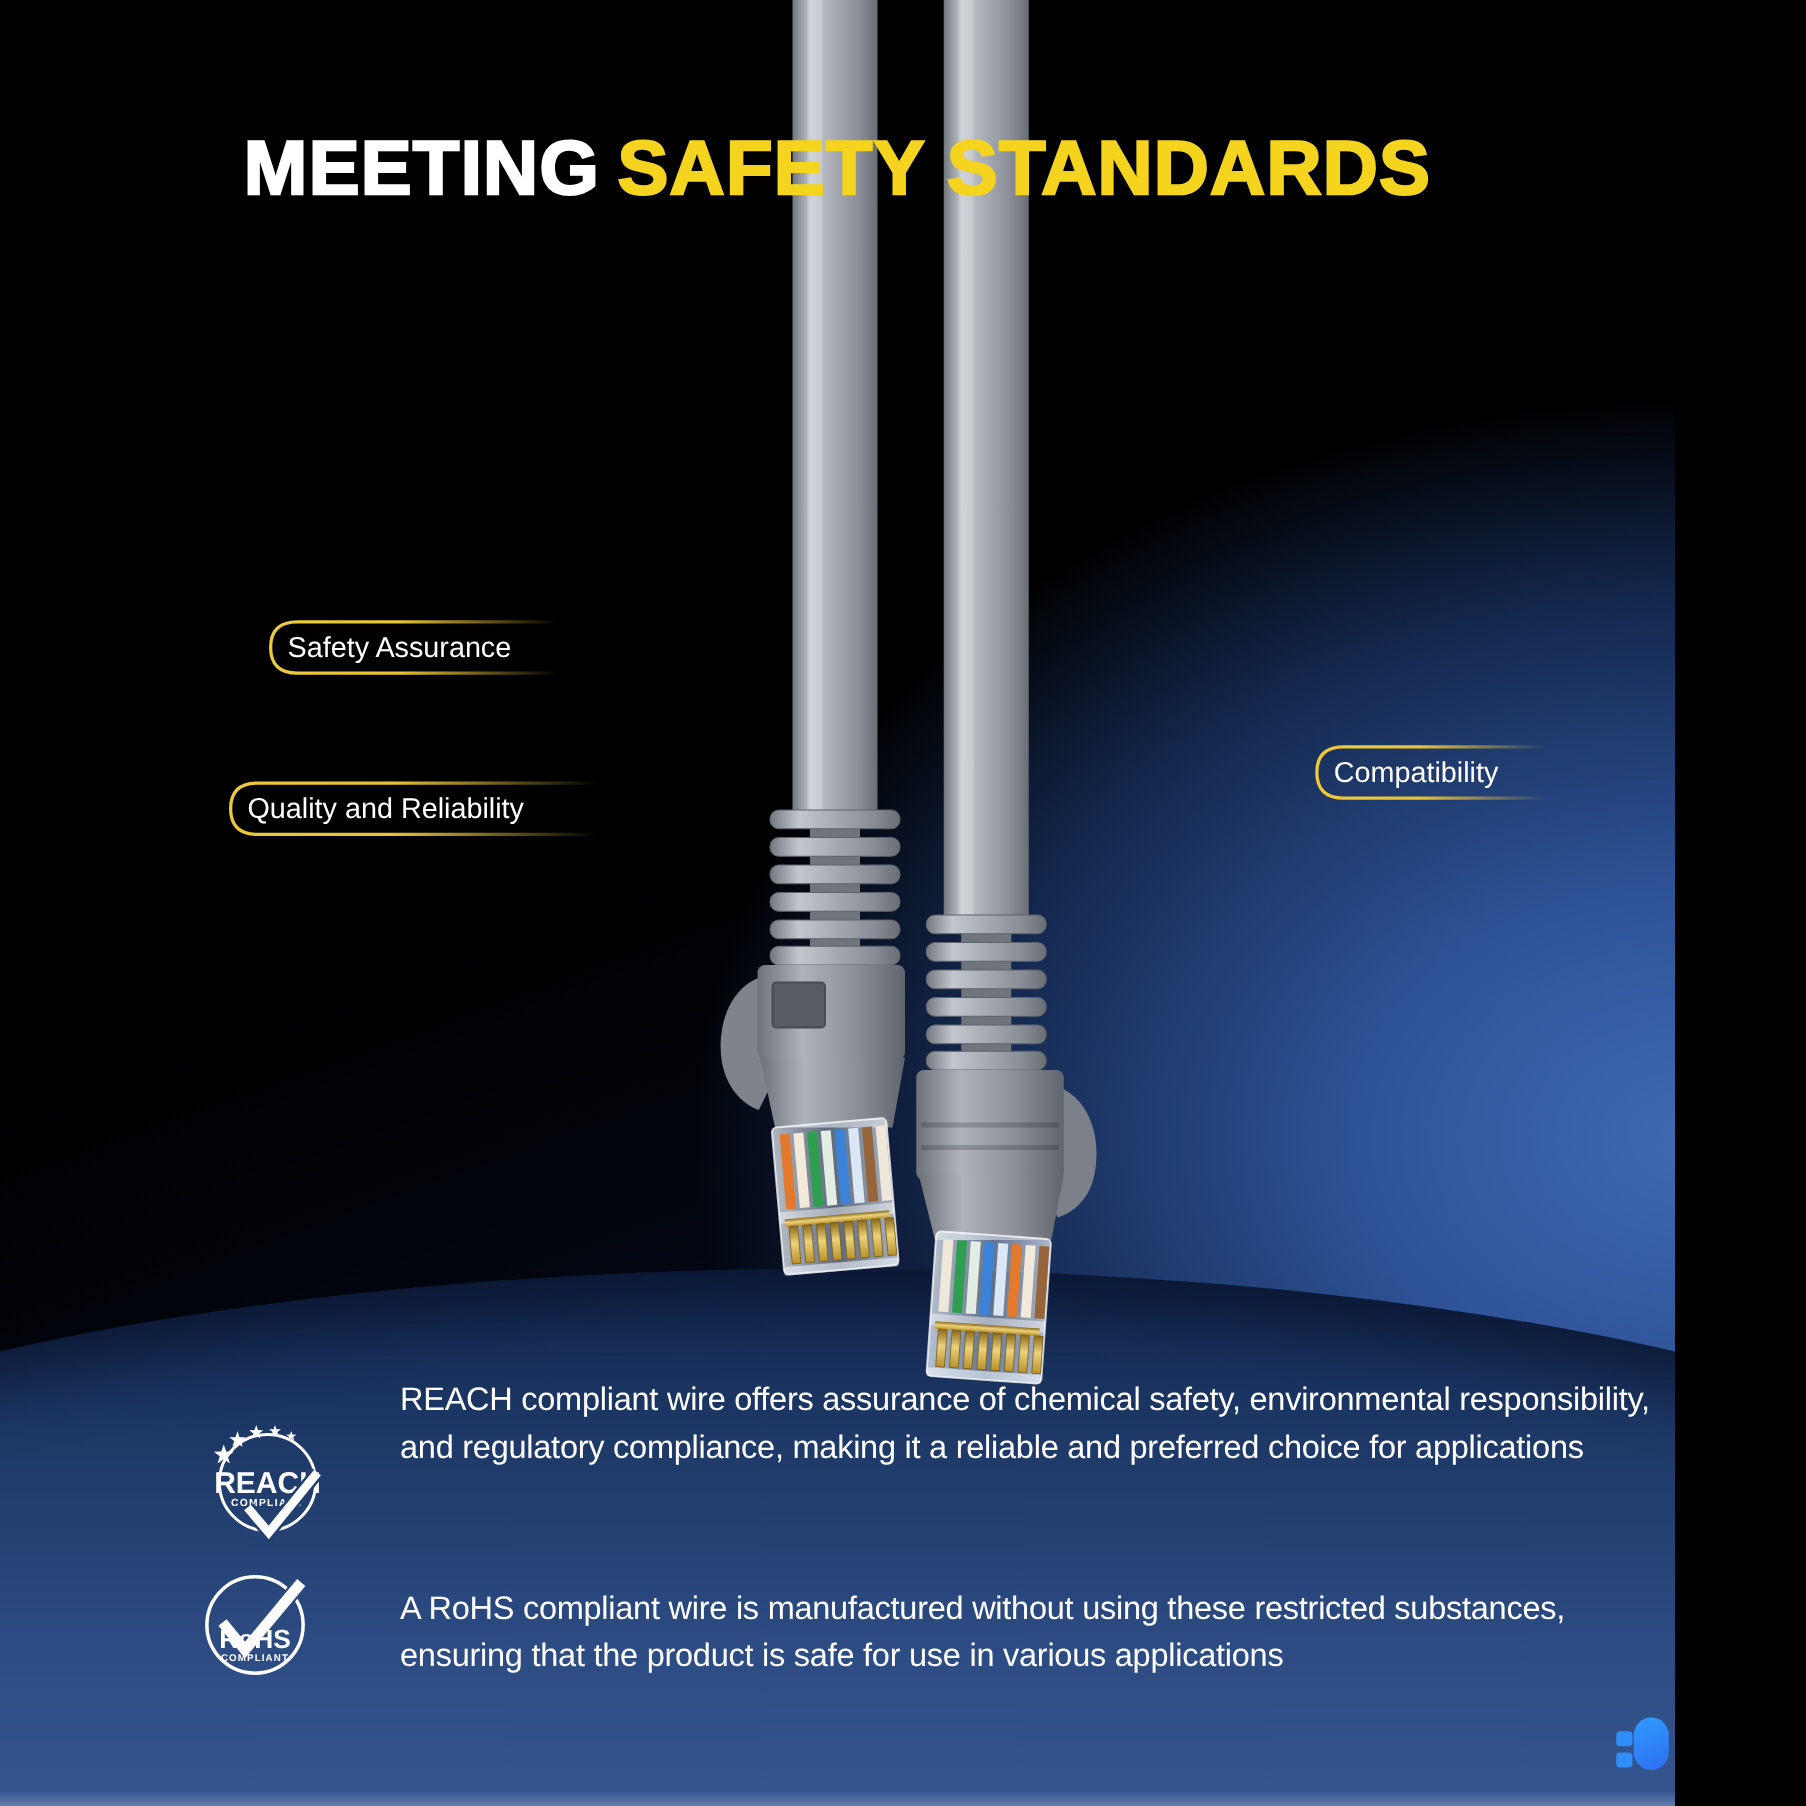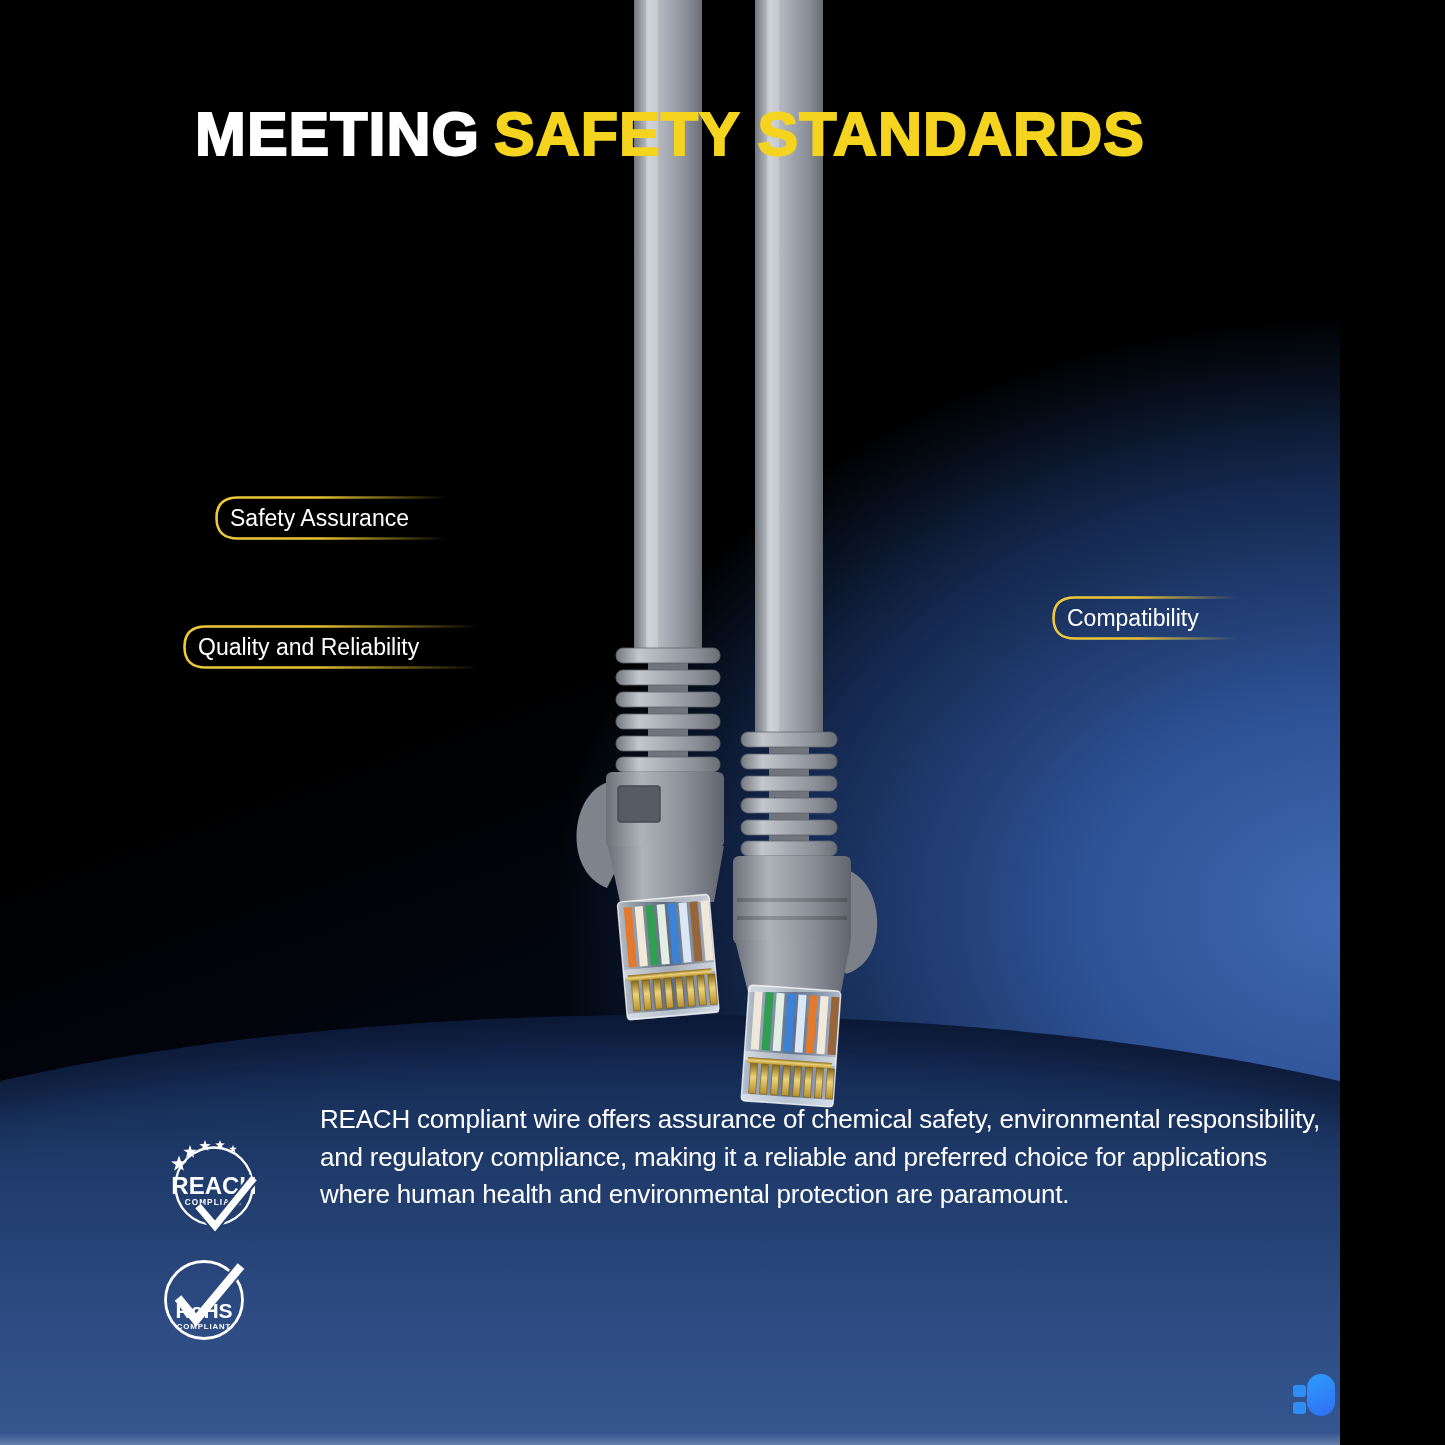--- a/index.html
+++ b/index.html
@@ -222,32 +222,35 @@
     <text x="52" y="54" font-size="24">REACH</text>
     <text x="52" y="65" font-size="8.2" letter-spacing="1.1">COMPLIANT</text>
     <g>
       <path d="M36,66 L53,86 L92,38" fill="none" stroke="#22406f" stroke-width="11"></path>
       <path d="M36,66 L53,86 L92,38" fill="none" stroke="#fff" stroke-width="7"></path>
     </g>
   </svg>
   <div class="comp-text comp-text-reach">
     <div>REACH compliant wire offers assurance of chemical safety, environmental responsibility,</div>
     <div>and regulatory compliance, making it a reliable and preferred choice for applications</div>
-    <div>where human health and environmental protection are paramount.</div>
   </div>
 
   <svg class="badge badge-rohs" viewBox="0 0 110 110">
     <circle cx="48" cy="42" r="38.5" fill="none" stroke="#fff" stroke-width="2.8"></circle>
     <g>
       <path d="M22,40 L40,62 L85,8" fill="none" stroke="#2b4a80" stroke-width="12"></path>
       <path d="M22,40 L40,62 L85,8" fill="none" stroke="#fff" stroke-width="8.5"></path>
     </g>
     <text x="48" y="60" font-size="21">RoHS</text>
     <text x="48" y="71" font-size="7.8" letter-spacing="0.9">COMPLIANT</text>
   </svg>
+  <div class="comp-text comp-text-rohs">
+    <div>A RoHS compliant wire is manufactured without using these restricted substances,</div>
+    <div>ensuring that the product is safe for use in various applications</div>
+  </div>
 
   <div class="logo">
     <div class="dot dot1"></div>
     <div class="dot dot2"></div>
     <div class="bar bar1"></div>
     <div class="bar bar2"></div>
     <div class="bar bar3"></div>
   </div>
 
   <div class="floor-strip"></div>

